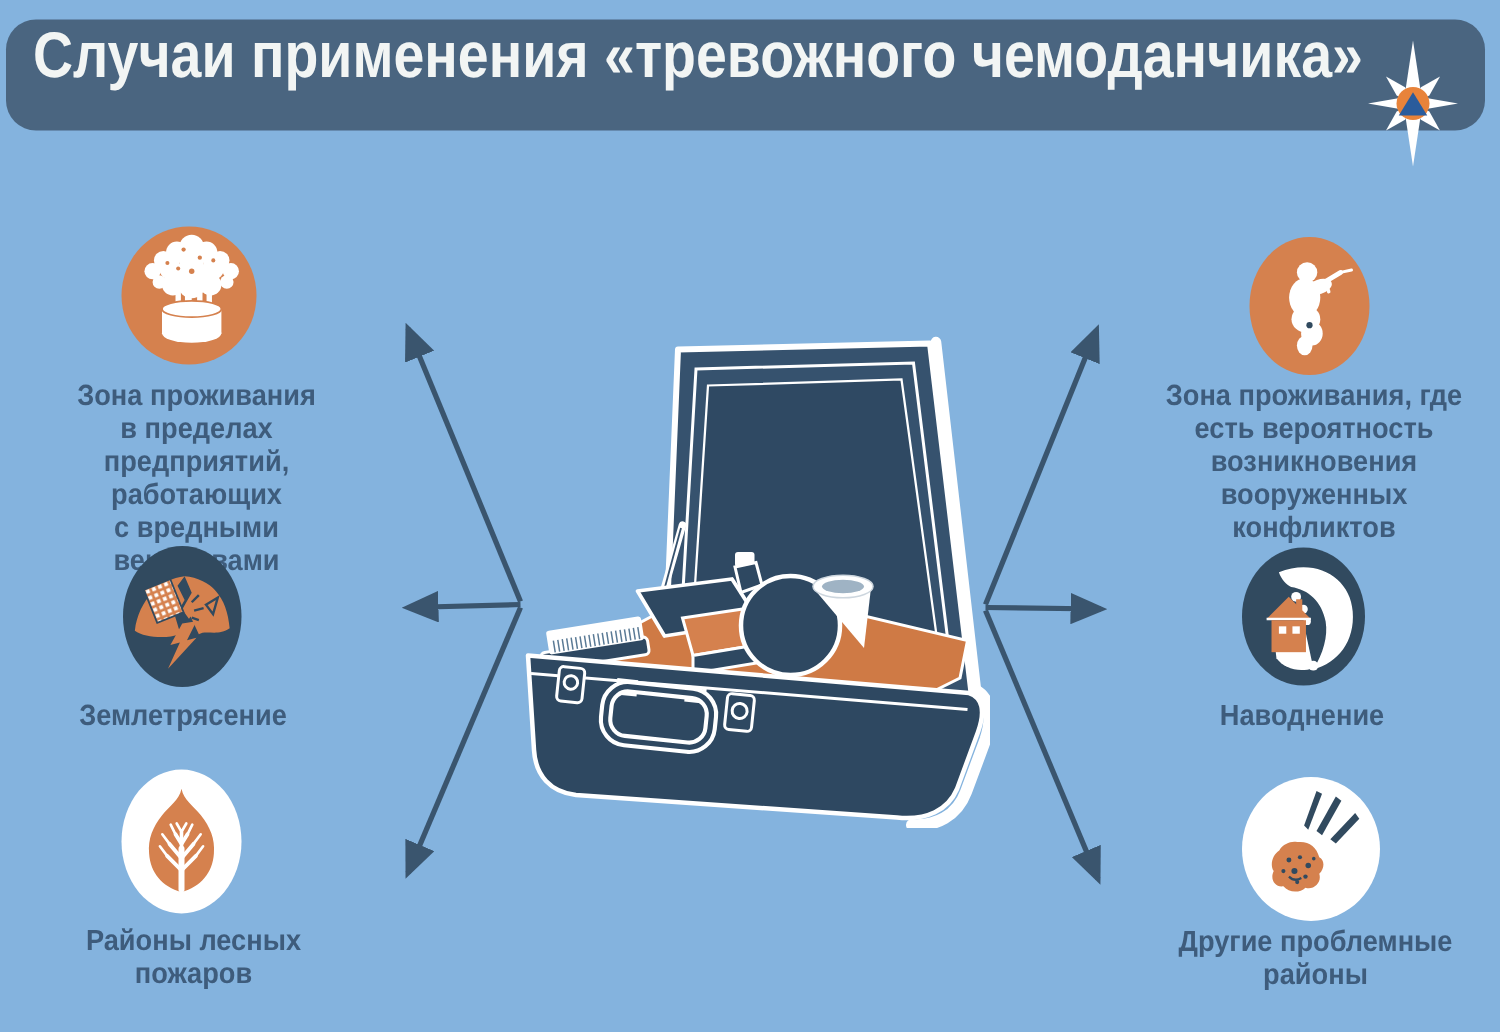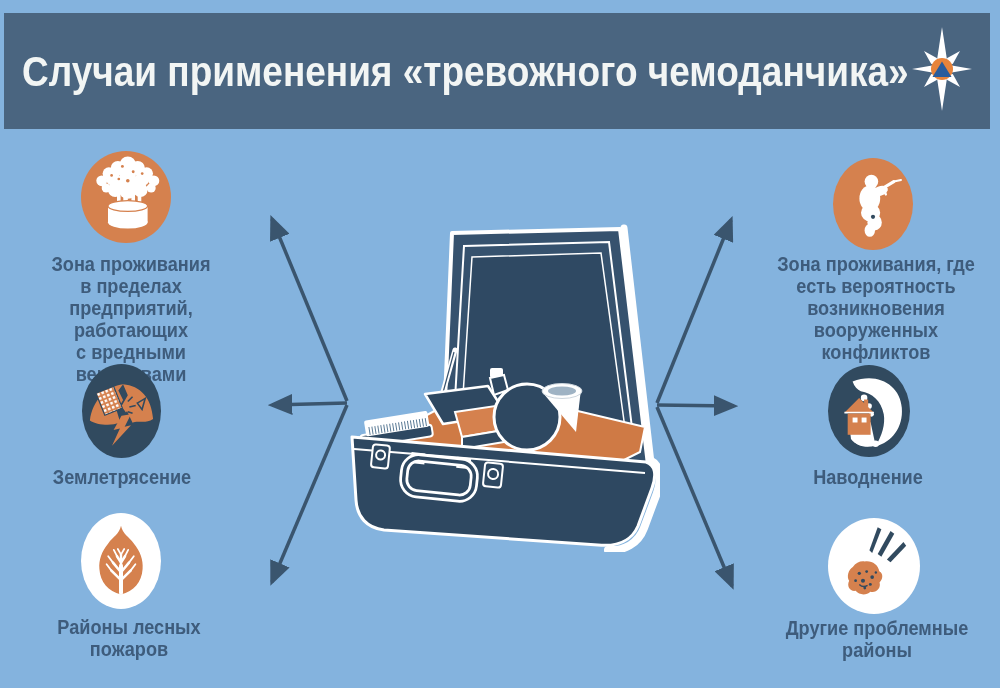--- a/index.html
+++ b/index.html
@@ -1,19 +1,19 @@
 <!DOCTYPE html>
 <html><head>
 <meta charset="utf-8">
 <style>
   html,body{margin:0;padding:0;}
   .poster{position:relative;width:1000px;height:688px;background:#84b3de;overflow:hidden;
           font-family:"Liberation Sans","DejaVu Sans",sans-serif;}
-  .header{position:absolute;left:4px;right:10px;top:13px;height:116px;background:#4a6580;
-          display:flex;align-items:center;}
+  .header{position:absolute;left:4px;right:10px;top:13px;height:74px;background:#4a6580;
+          display:flex;align-items:flex-start;border-radius:20px;}
   .title{white-space:nowrap;color:#f2f5f4;font-weight:bold;font-size:43px;letter-spacing:0px;
          transform:scaleX(0.86);transform-origin:left center;margin-left:18px;}
   .logo{position:absolute;left:908px;top:26px;width:68px;height:86px;}
   .arrows{position:absolute;left:0;top:0;}
   .suitcase{position:absolute;left:340px;top:202px;}
   .icon{position:absolute;border-radius:50%;overflow:hidden;}
   .icon svg{display:block;width:100%;height:100%;}
   .ic-orange{background:#d5814e;}
   .ic-dark{background:#314a5f;}
   .ic-white{background:#ffffff;}

